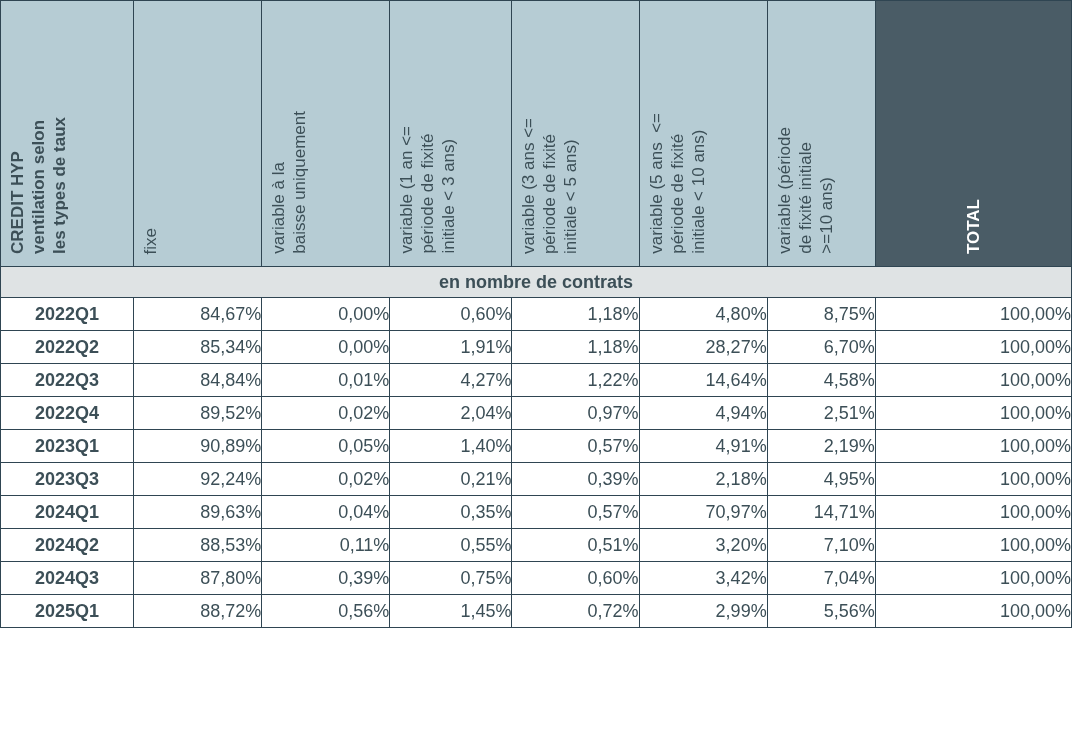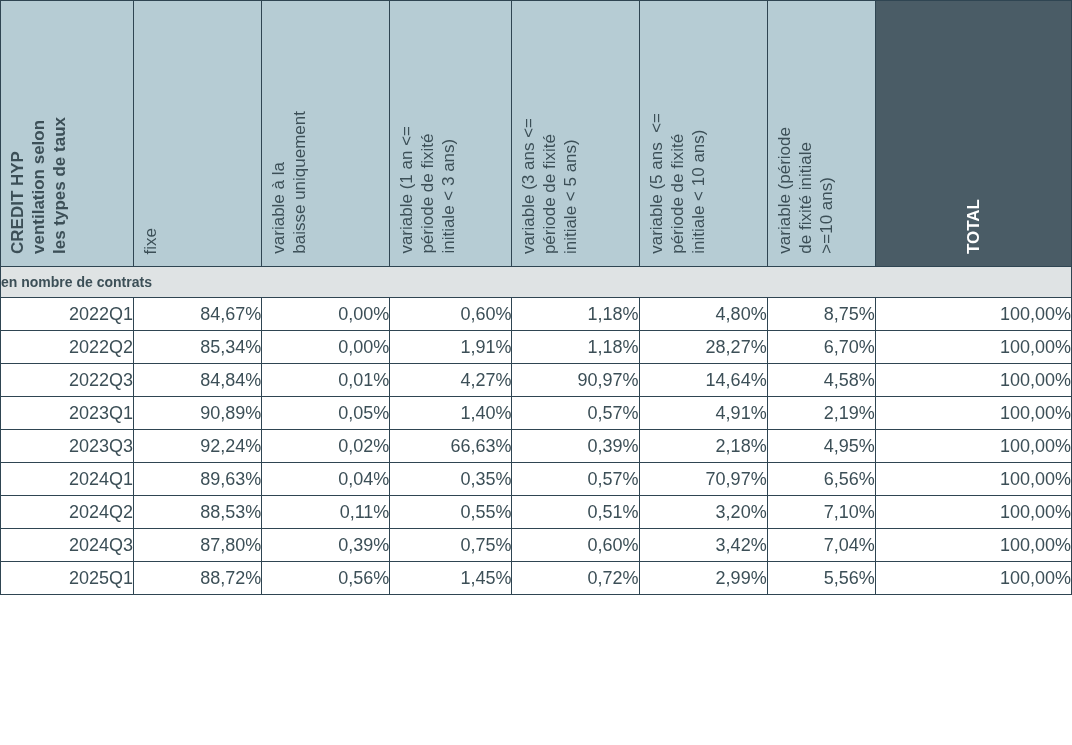--- a/index.html
+++ b/index.html
@@ -69,37 +69,38 @@
     box-sizing: border-box;
   }
   .vcell-inner.center {
     justify-content: center;
     padding-left: 0;
   }
 
   
   tr.section-row td {
     background: #dfe3e4;
-    font-weight: bold;
-    font-size: 14px;
+    text-align: center;
+    font-weight: bold;
+    font-size: 18px;
     height: 30px;
     color: #3c4f57;
   }
 
   
   tr.data-row td {
     height: 32px;
     font-size: 18px;
     color: #3c4f57;
     background: #ffffff;
   }
   td.rowlabel {
-    font-weight: normal;
+    font-weight: bold;
     padding-left: 8px;
-    text-align: right;
+    text-align: center;
   }
   td.value {
     text-align: right;
     padding-right: 8px;
   }
 </style>
 </head>
 <body>
 
 <div id="sheet">
@@ -194,59 +195,69 @@
         <td class="value">28,27%</td>
         <td class="value">6,70%</td>
         <td class="value">100,00%</td>
       </tr>
 
       <tr class="data-row">
         <td class="rowlabel">2022Q3</td>
         <td class="value">84,84%</td>
         <td class="value">0,01%</td>
         <td class="value">4,27%</td>
-        <td class="value">90,97%</td>
+        <td class="value">1,22%</td>
         <td class="value">14,64%</td>
         <td class="value">4,58%</td>
         <td class="value">100,00%</td>
       </tr>
 
+      <tr class="data-row">
+        <td class="rowlabel">2022Q4</td>
+        <td class="value">89,52%</td>
+        <td class="value">0,02%</td>
+        <td class="value">2,04%</td>
+        <td class="value">0,97%</td>
+        <td class="value">4,94%</td>
+        <td class="value">2,51%</td>
+        <td class="value">100,00%</td>
+      </tr>
 
       <tr class="data-row">
         <td class="rowlabel">2023Q1</td>
         <td class="value">90,89%</td>
         <td class="value">0,05%</td>
         <td class="value">1,40%</td>
         <td class="value">0,57%</td>
         <td class="value">4,91%</td>
         <td class="value">2,19%</td>
         <td class="value">100,00%</td>
       </tr>
 
 
       <tr class="data-row">
         <td class="rowlabel">2023Q3</td>
         <td class="value">92,24%</td>
         <td class="value">0,02%</td>
-        <td class="value">66,63%</td>
+        <td class="value">0,21%</td>
         <td class="value">0,39%</td>
         <td class="value">2,18%</td>
         <td class="value">4,95%</td>
         <td class="value">100,00%</td>
       </tr>
 
 
       <tr class="data-row">
         <td class="rowlabel">2024Q1</td>
         <td class="value">89,63%</td>
         <td class="value">0,04%</td>
         <td class="value">0,35%</td>
         <td class="value">0,57%</td>
         <td class="value">70,97%</td>
-        <td class="value">6,56%</td>
+        <td class="value">14,71%</td>
         <td class="value">100,00%</td>
       </tr>
 
       <tr class="data-row">
         <td class="rowlabel">2024Q2</td>
         <td class="value">88,53%</td>
         <td class="value">0,11%</td>
         <td class="value">0,55%</td>
         <td class="value">0,51%</td>
         <td class="value">3,20%</td>

